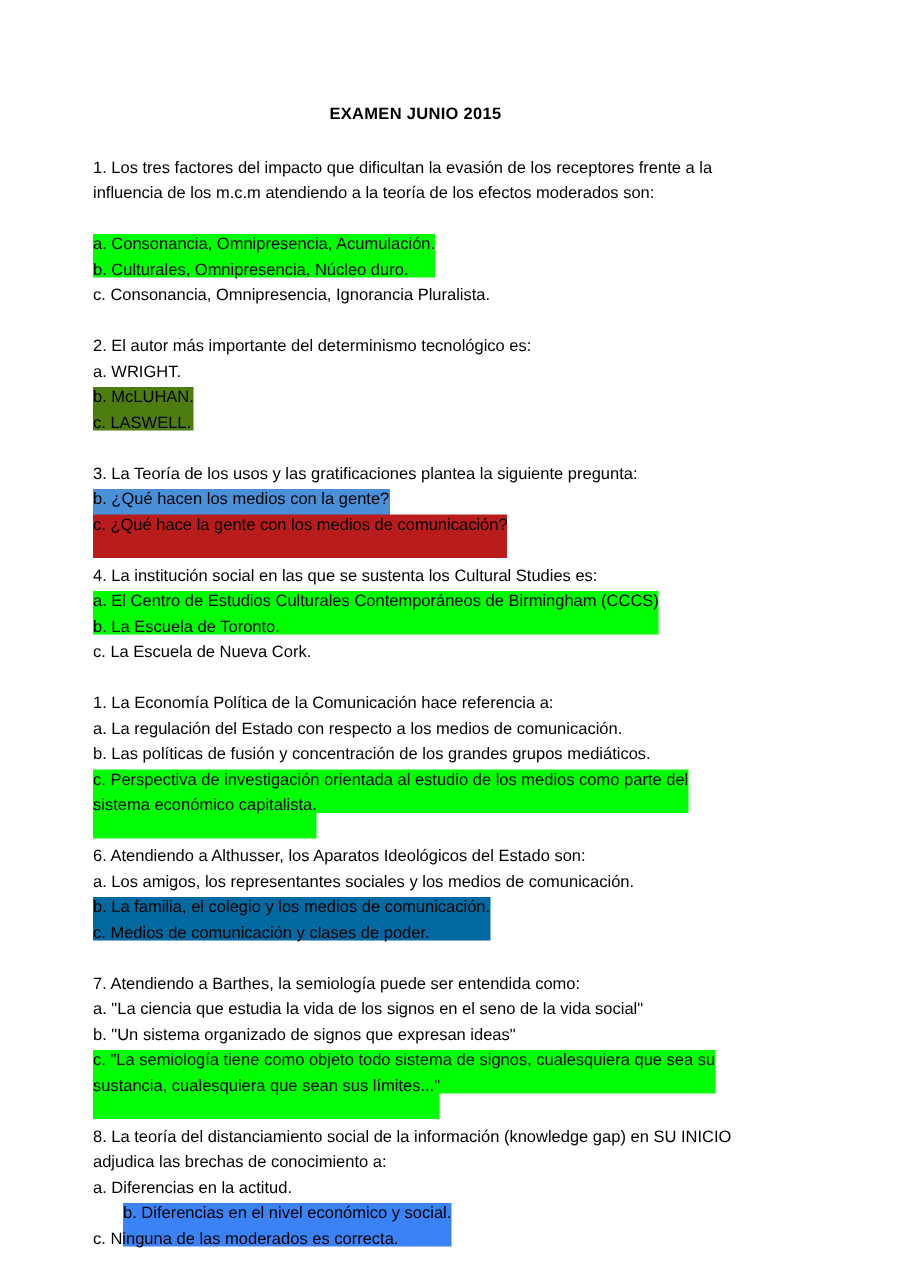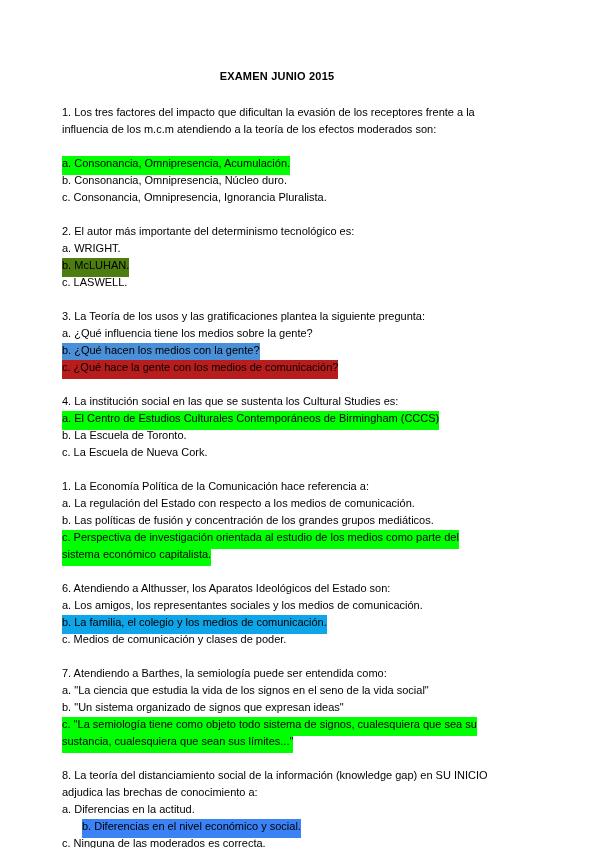--- a/index.html
+++ b/index.html
@@ -55,51 +55,50 @@
     margin: 0;
     text-align: left;
   }
   
   .stem-gap {
     height: 17px;
   }
   .hl {
     box-decoration-break: clone;
     -webkit-box-decoration-break: clone;
-    padding: 1px 0 6px 0;
+    padding: 1px 0 16px 0;
   }
 </style>
 </head>
 <body>
 
 <div class="page">
   <div class="doc-body">
     <h1 class="doc-title">EXAMEN JUNIO 2015</h1>
     <div id="questions-root">
         <div class="question-block">
           <p class="q-stem">1. Los tres factores del impacto que dificultan la evasión de los receptores frente a la influencia de los m.c.m atendiendo a la teoría de los efectos moderados son:</p>
           <div class="stem-gap"></div>
           <ul class="opt-list">
             <li class="opt"><span class="hl" style="background-color: rgb(0, 255, 0);">a. Consonancia, Omnipresencia, Acumulación.</span></li>
-            <li class="opt"><span>b. Consonancia, Omnipresencia, Núcleo duro.</span></li>
+            <li class="opt"><span>b. Culturales, Omnipresencia, Núcleo duro.</span></li>
             <li class="opt"><span>c. Consonancia, Omnipresencia, Ignorancia Pluralista.</span></li>
           </ul>
         </div>
         <div class="question-block">
           <p class="q-stem">2. El autor más importante del determinismo tecnológico es:</p>
           <ul class="opt-list">
             <li class="opt"><span>a. WRIGHT.</span></li>
             <li class="opt"><span class="hl" style="background-color: #4d7c0f;">b. McLUHAN.</span></li>
             <li class="opt"><span>c. LASWELL.</span></li>
           </ul>
         </div>
         <div class="question-block">
           <p class="q-stem">3. La Teoría de los usos y las gratificaciones plantea la siguiente pregunta:</p>
           <ul class="opt-list">
-            <li class="opt"><span>a. ¿Qué influencia tiene los medios sobre la gente?</span></li>
             <li class="opt"><span class="hl" style="background-color: rgb(74, 144, 217);">b. ¿Qué hacen los medios con la gente?</span></li>
             <li class="opt"><span class="hl" style="background-color: #b91c1c; margin-top: 40px;">c. ¿Qué hace la gente con los medios de comunicación?</span></li>
           </ul>
         </div>
         <div class="question-block">
           <p class="q-stem">4. La institución social en las que se sustenta los Cultural Studies es:</p>
           <ul class="opt-list">
             <li class="opt"><span class="hl" style="background-color: rgb(0, 255, 0);">a. El Centro de Estudios Culturales Contemporáneos de Birmingham (CCCS)</span></li>
             <li class="opt"><span>b. La Escuela de Toronto.</span></li>
             <li class="opt"><span>c. La Escuela de Nueva Cork.</span></li>
@@ -110,21 +109,21 @@
           <ul class="opt-list">
             <li class="opt"><span>a. La regulación del Estado con respecto a los medios de comunicación.</span></li>
             <li class="opt"><span>b. Las políticas de fusión y concentración de los grandes grupos mediáticos.</span></li>
             <li class="opt"><span class="hl" style="background-color: rgb(0, 255, 0);">c. Perspectiva de investigación orientada al estudio de los medios como parte del sistema económico capitalista.</span></li>
           </ul>
         </div>
         <div class="question-block">
           <p class="q-stem">6. Atendiendo a Althusser, los Aparatos Ideológicos del Estado son:</p>
           <ul class="opt-list">
             <li class="opt"><span>a. Los amigos, los representantes sociales y los medios de comunicación.</span></li>
-            <li class="opt"><span class="hl" style="background-color: #0ea5e9; margin-top: 13px;">b. La familia, el colegio y los medios de comunicación.</span></li>
+            <li class="opt"><span class="hl" style="background-color: #0369a1; margin-top: 13px;">b. La familia, el colegio y los medios de comunicación.</span></li>
             <li class="opt"><span>c. Medios de comunicación y clases de poder.</span></li>
           </ul>
         </div>
         <div class="question-block">
           <p class="q-stem">7. Atendiendo a Barthes, la semiología puede ser entendida como:</p>
           <ul class="opt-list">
             <li class="opt"><span>a. "La ciencia que estudia la vida de los signos en el seno de la vida social"</span></li>
             <li class="opt"><span>b. "Un sistema organizado de signos que expresan ideas"</span></li>
             <li class="opt"><span class="hl" style="background-color: rgb(0, 255, 0);">c. "La semiología tiene como objeto todo sistema de signos, cualesquiera que sea su sustancia, cualesquiera que sean sus límites..."</span></li>
           </ul>

